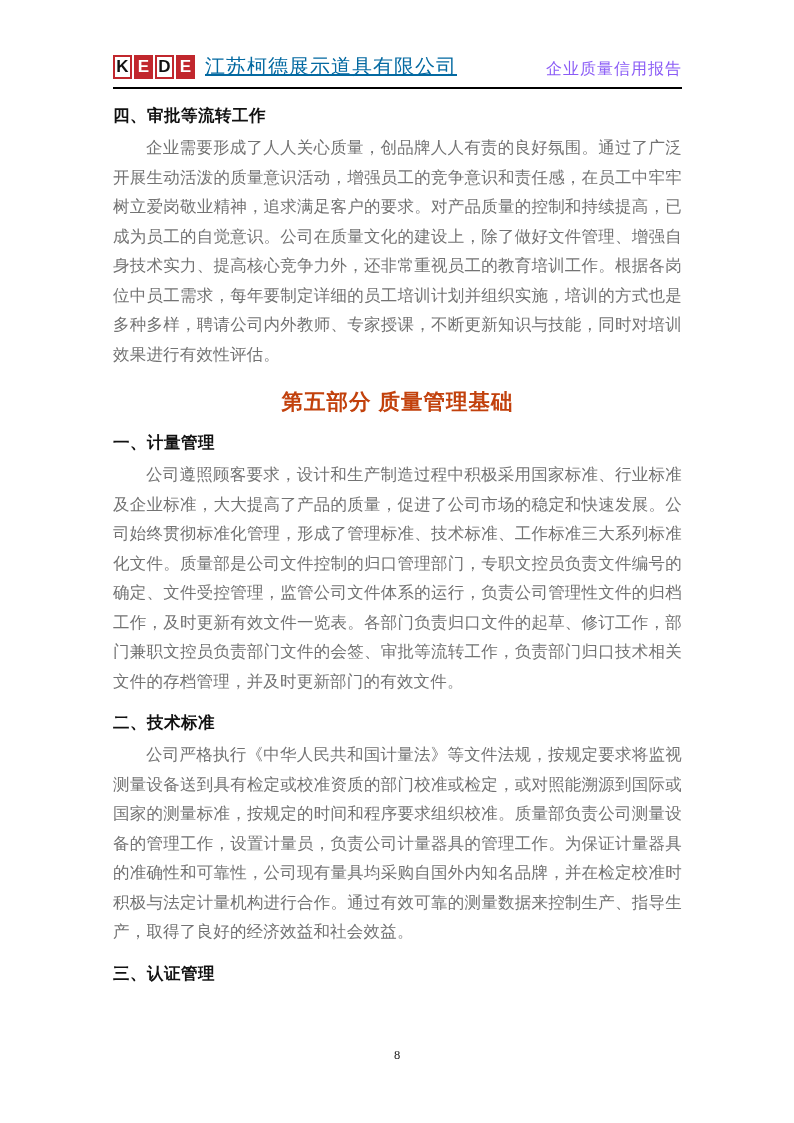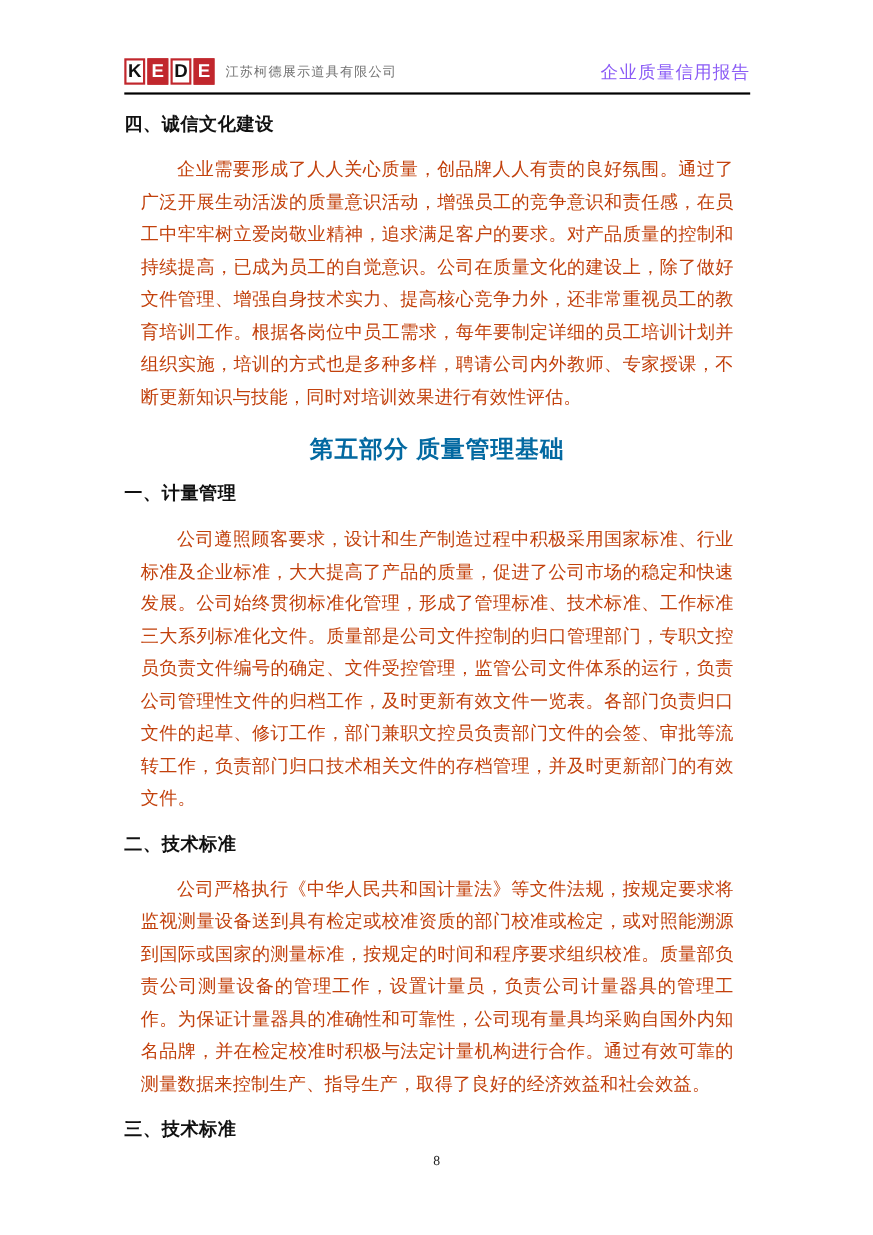--- a/index.html
+++ b/index.html
@@ -34,23 +34,24 @@
   .logo-tile {
     width: 19px; height: 24px;
     display: flex; align-items: center; justify-content: center;
     font-family: "Liberation Sans", "DejaVu Sans", sans-serif;
     font-weight: bold; font-size: 17px;
     box-sizing: border-box;
   }
   .tile-light { background: #ffffff; color: #111111; border: 2px solid #c1272d; }
   .tile-red   { background: #c1272d; color: #ffffff; border: 2px solid #c1272d; }
   .company-name {
-    font-size: 12px;
+    font-size: 20px;
     letter-spacing: 1px;
-    color: #737373;
+    color: #0369a1;
+    text-decoration: underline;
   }
   .report-title {
     font-size: 16px;
     letter-spacing: 1px;
     color: #8b5cf6;
   }
 
   
   .section-heading {
     font-family: "Liberation Sans", "DejaVu Sans", sans-serif;
@@ -58,31 +59,31 @@
     font-size: 16.5px;
     color: #111111;
     margin: 16px 0 6px 0;
     letter-spacing: 0.5px;
   }
   .para {
     font-size: 16.5px;
     line-height: 29.5px;
     text-align: justify;
     text-indent: 2em;
-    margin: 15px;
-    color: #c2410c;
+    margin: 0;
+    color: #737373;
     letter-spacing: 0.2px;
   }
   .para-loose { line-height: 32px; }
   .part-title {
     font-family: "Liberation Sans", "DejaVu Sans", sans-serif;
     font-weight: bold;
     font-size: 21.5px;
     text-align: center;
-    color: #0369a1;
+    color: #c2410c;
     margin: 18px 0 10px 0;
     letter-spacing: 1px;
   }
 
   
   .footer {
     position: absolute;
     left: 0; right: 0;
     bottom: 60px;
     text-align: center;
@@ -102,29 +103,29 @@
           <span class="logo-tile tile-light">K</span>
           <span class="logo-tile tile-red">E</span>
           <span class="logo-tile tile-light">D</span>
           <span class="logo-tile tile-red">E</span>
         </div>
         <span class="company-name">江苏柯德展示道具有限公司</span>
       </div>
       <span class="report-title">企业质量信用报告</span>
     </div>
 
-    <div class="section-heading">四、诚信文化建设</div>
+    <div class="section-heading">四、审批等流转工作</div>
     <p class="para">企业需要形成了人人关心质量，创品牌人人有责的良好氛围。通过了广泛开展生动活泼的质量意识活动，增强员工的竞争意识和责任感，在员工中牢牢树立爱岗敬业精神，追求满足客户的要求。对产品质量的控制和持续提高，已成为员工的自觉意识。公司在质量文化的建设上，除了做好文件管理、增强自身技术实力、提高核心竞争力外，还非常重视员工的教育培训工作。根据各岗位中员工需求，每年要制定详细的员工培训计划并组织实施，培训的方式也是多种多样，聘请公司内外教师、专家授课，不断更新知识与技能，同时对培训效果进行有效性评估。</p>
 
     <div class="part-title">第五部分 质量管理基础</div>
 
     <div class="section-heading">一、计量管理</div>
     <p class="para">公司遵照顾客要求，设计和生产制造过程中积极采用国家标准、行业标准及企业标准，大大提高了产品的质量，促进了公司市场的稳定和快速发展。公司始终贯彻标准化管理，形成了管理标准、技术标准、工作标准三大系列标准化文件。质量部是公司文件控制的归口管理部门，专职文控员负责文件编号的确定、文件受控管理，监管公司文件体系的运行，负责公司管理性文件的归档工作，及时更新有效文件一览表。各部门负责归口文件的起草、修订工作，部门兼职文控员负责部门文件的会签、审批等流转工作，负责部门归口技术相关文件的存档管理，并及时更新部门的有效文件。</p>
 
     <div class="section-heading">二、技术标准</div>
     <p class="para">公司严格执行《中华人民共和国计量法》等文件法规，按规定要求将监视测量设备送到具有检定或校准资质的部门校准或检定，或对照能溯源到国际或国家的测量标准，按规定的时间和程序要求组织校准。质量部负责公司测量设备的管理工作，设置计量员，负责公司计量器具的管理工作。为保证计量器具的准确性和可靠性，公司现有量具均采购自国外内知名品牌，并在检定校准时积极与法定计量机构进行合作。通过有效可靠的测量数据来控制生产、指导生产，取得了良好的经济效益和社会效益。</p>
 
-    <div class="section-heading">三、技术标准</div>
+    <div class="section-heading">三、认证管理</div>
 
   </div>
 
   <div class="footer">8</div>
 </div>
 
 </body></html>

